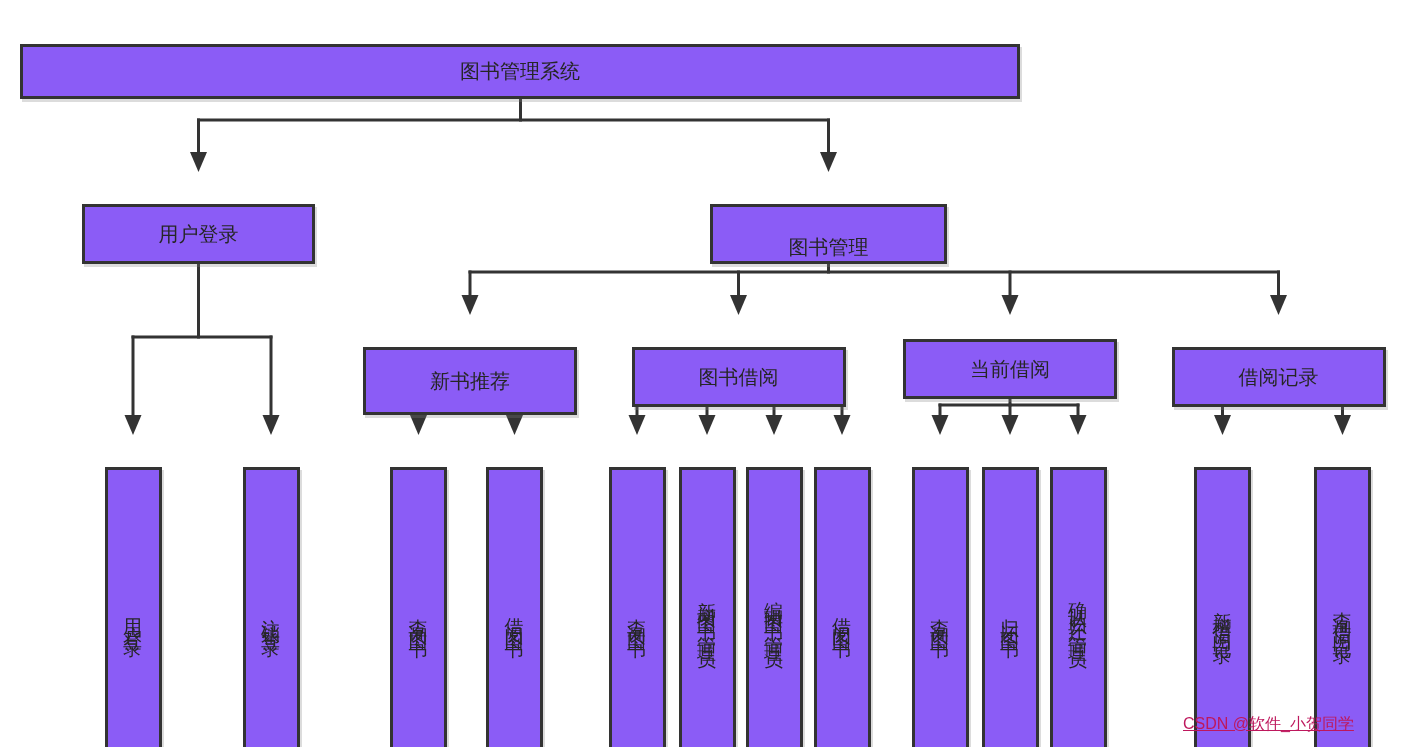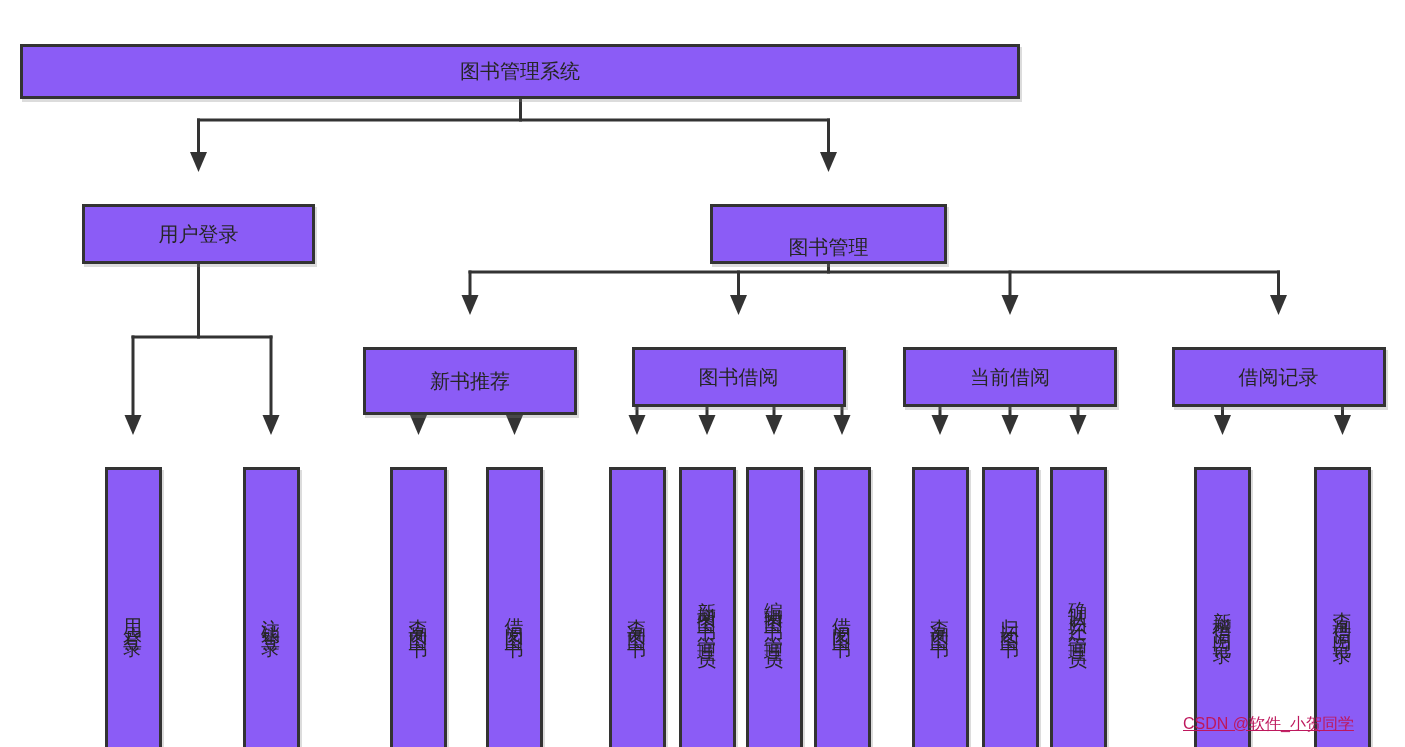--- a/index.html
+++ b/index.html
@@ -145,21 +145,21 @@
   <div class="box" style="left:710px; top:172px; width:237px; height:60px;align-items:flex-end;">
     <span>图书管理</span>
   </div>
 
   <div class="box" style="left:363px; top:315px; width:214px; height:68px;">
     <span>新书推荐</span>
   </div>
   <div class="box" style="left:631.5px; top:315px; width:214px; height:60px;">
     <span>图书借阅</span>
   </div>
-  <div class="box" style="left:903px; top:315px; width:214px; height:60px;">
+  <div class="box" style="left:903px; top:307px; width:214px; height:60px;">
     <span>当前借阅</span>
   </div>
   <div class="box" style="left:1171.5px; top:315px; width:214px; height:60px;">
     <span>借阅记录</span>
   </div>
 
   <div class="box leaf" style="left:104.5px; top:435px; width:57px; height:300px;">
     <span class="vtext">用户登录</span>
   </div>
   <div class="box leaf" style="left:242.5px; top:435px; width:57px; height:300px;">

